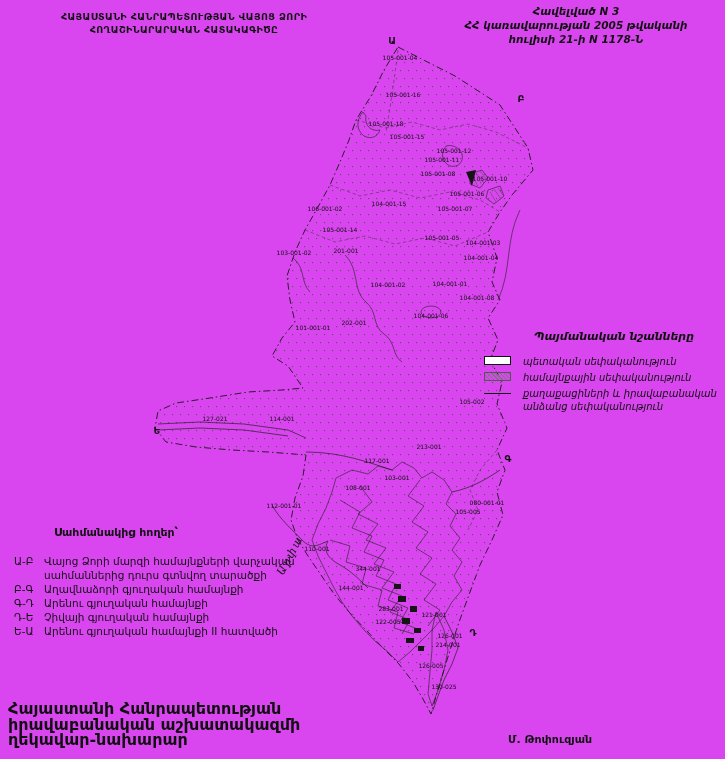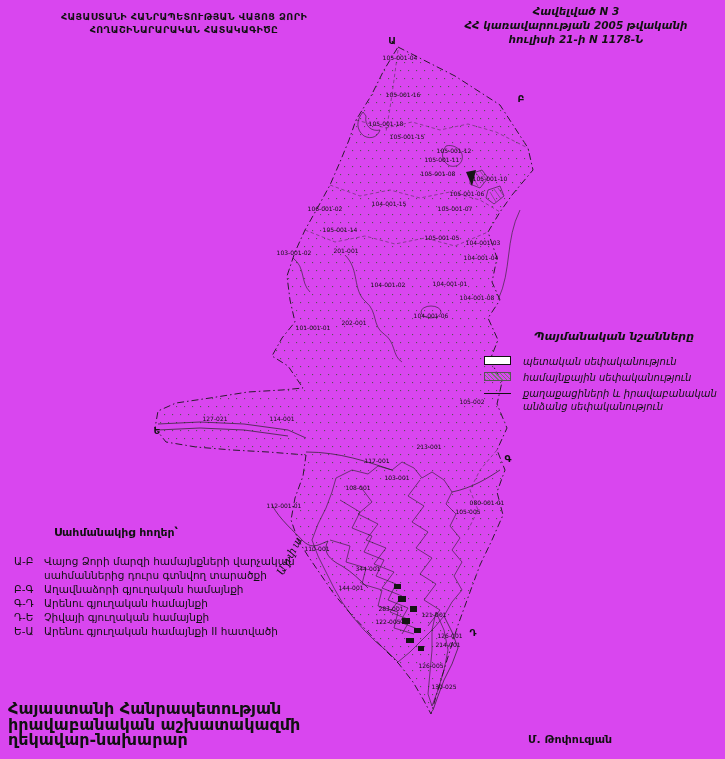--- a/index.html
+++ b/index.html
@@ -32,21 +32,21 @@
       background:repeating-linear-gradient(45deg,#777 0,#777 1px,transparent 1px,transparent 3px);}
   .swatch.citizens{height:0;border:none;border-top:1.5px solid #111;margin-top:6px;}
 
   .adjacent{position:absolute;left:14px;top:526px;width:302px;font-size:10.5px;line-height:14px;}
   .adjacent-title{font-weight:bold;font-size:11px;margin:0 0 14px 40px;}
   .adj-item{display:flex;}
   .adj-code{flex:none;width:30px;}
   .adj-label{flex:1;}
 
   .footer-left{position:absolute;left:8px;top:701px;font-weight:bold;font-size:16px;line-height:15.5px;}
-  .signature{position:absolute;left:528px;top:733px;font-weight:bold;font-size:11px;}
+  .signature{position:absolute;left:508px;top:733px;font-weight:bold;font-size:11px;}
 </style>
 </head>
 <body>
 
 <div class="page">
 
   <div class="title-block">
     <div>ՀԱՅԱՍՏԱՆԻ ՀԱՆՐԱՊԵՏՈՒԹՅԱՆ ՎԱՅՈՑ ՁՈՐԻ</div>
     <div>ՀՈՂԱՇԻՆԱՐԱՐԱԿԱՆ ՀԱՏԱԿԱԳԻԾԸ</div>
   </div>

